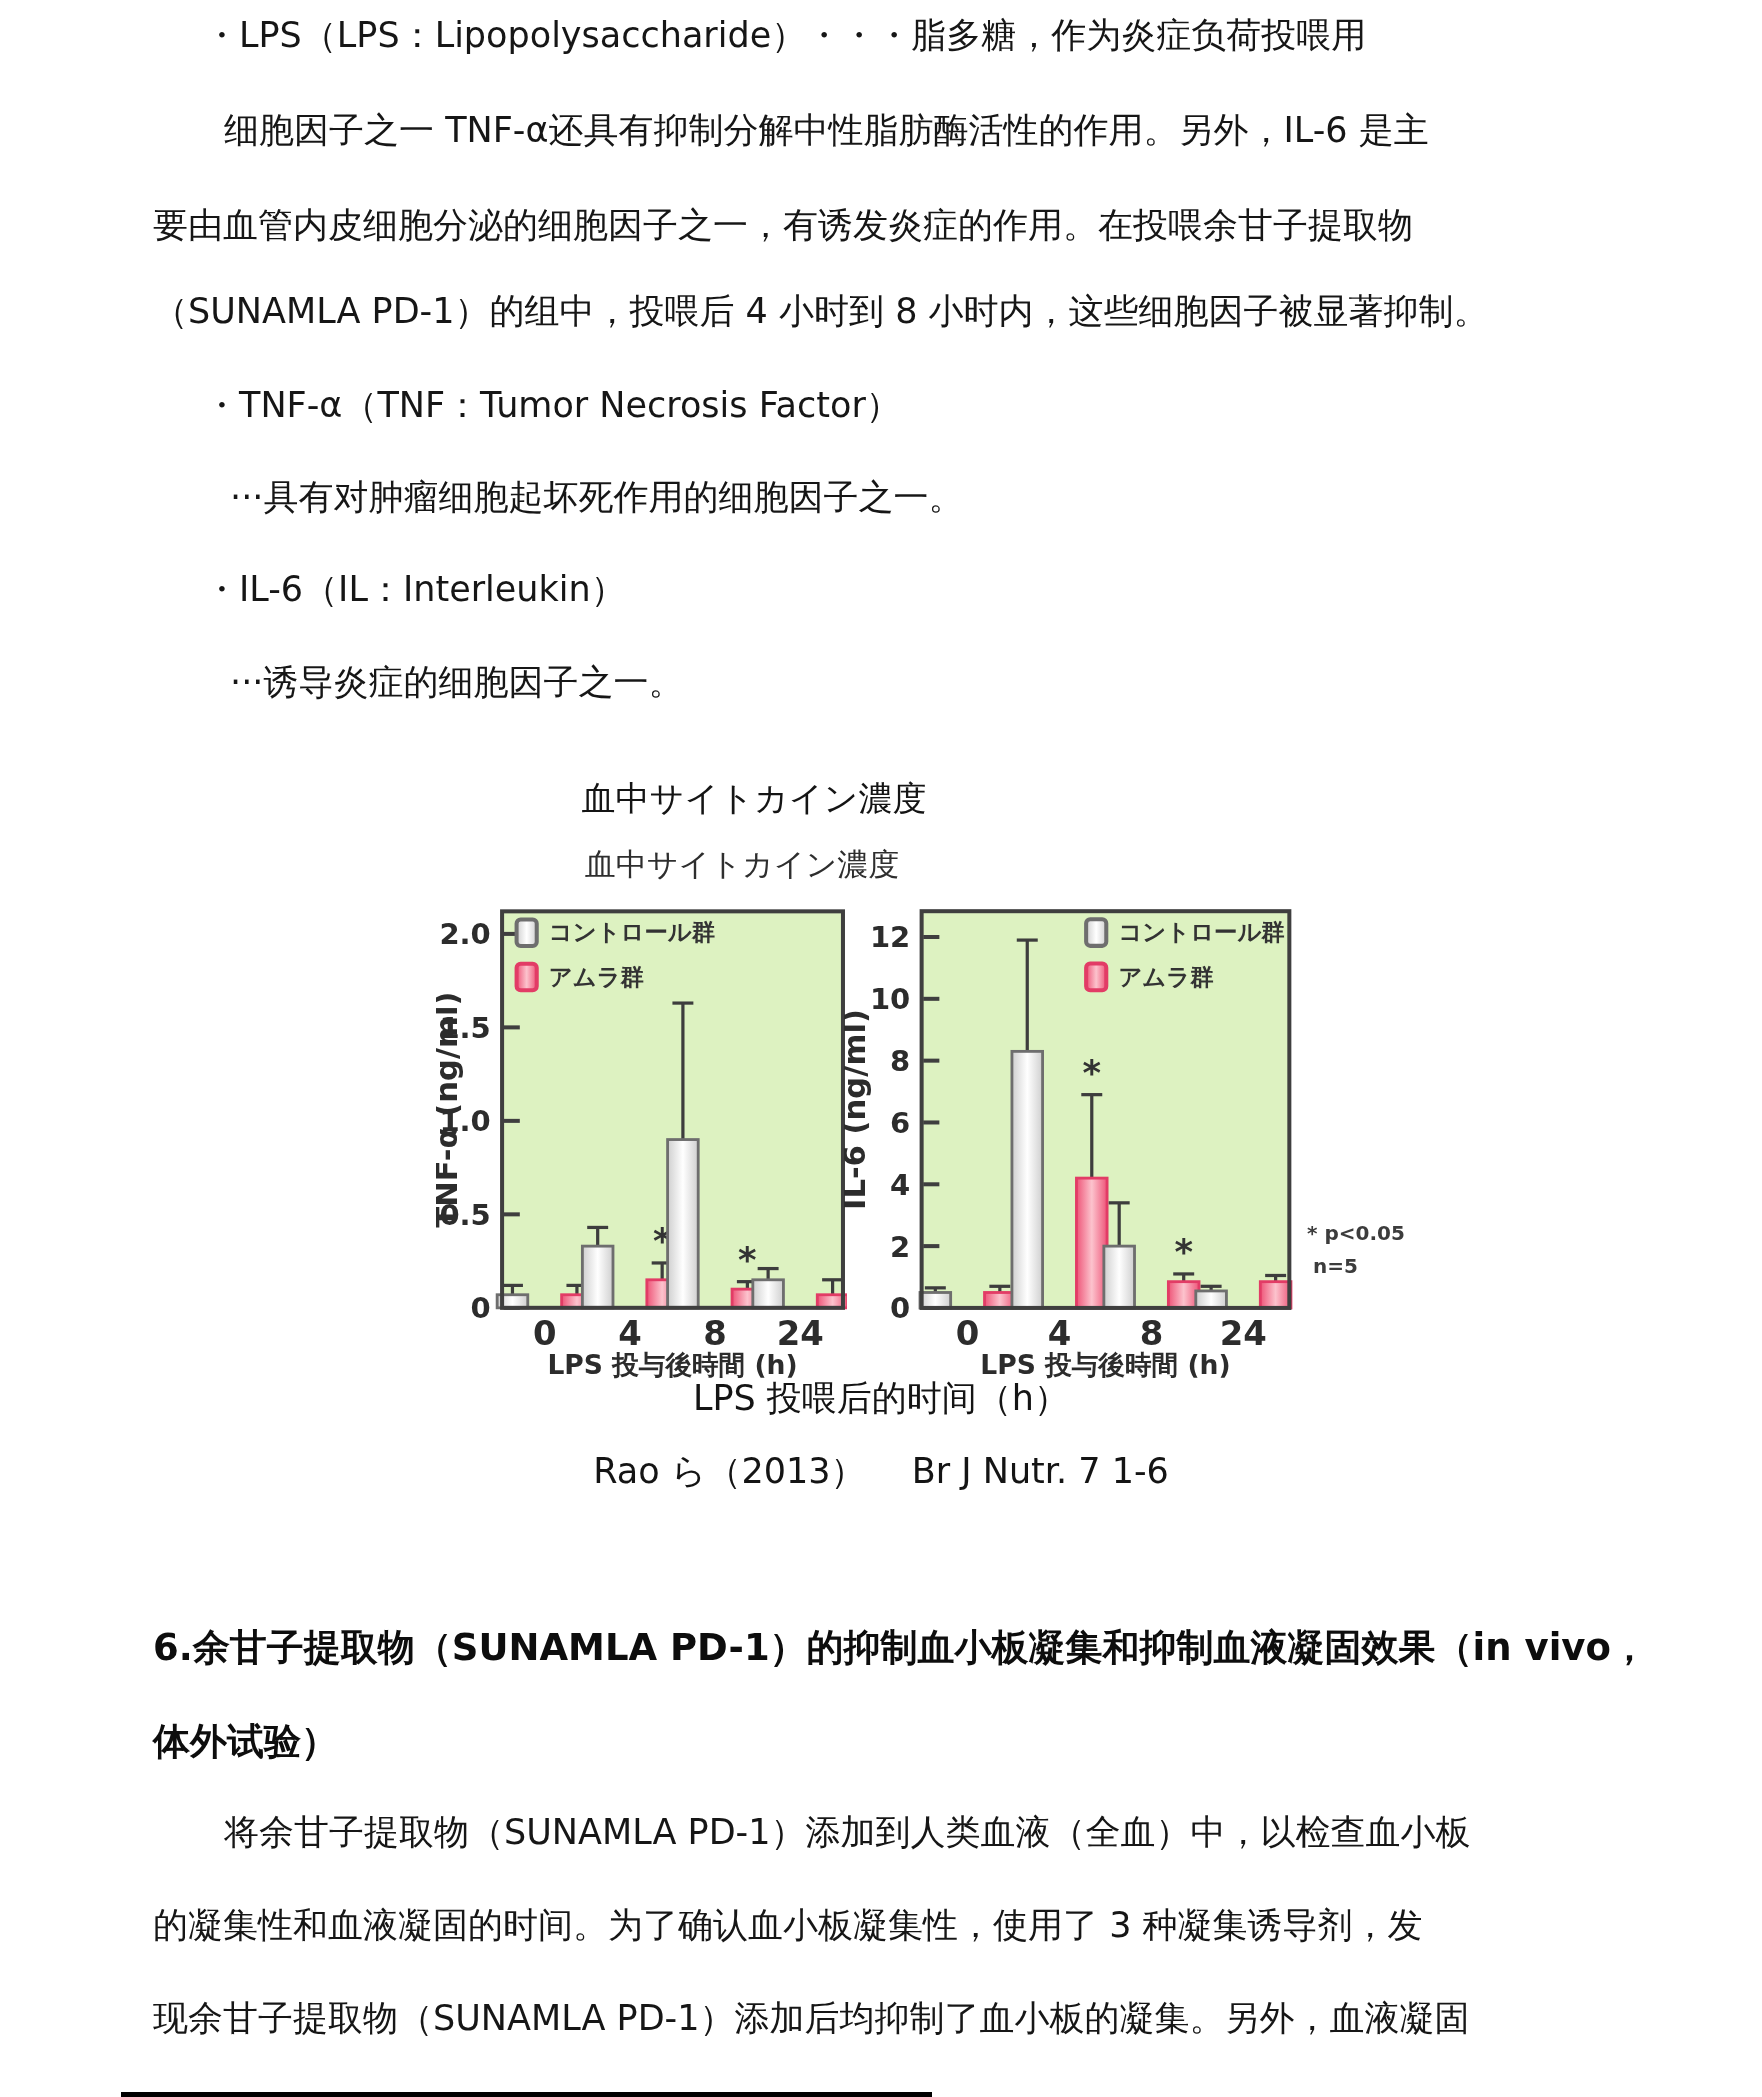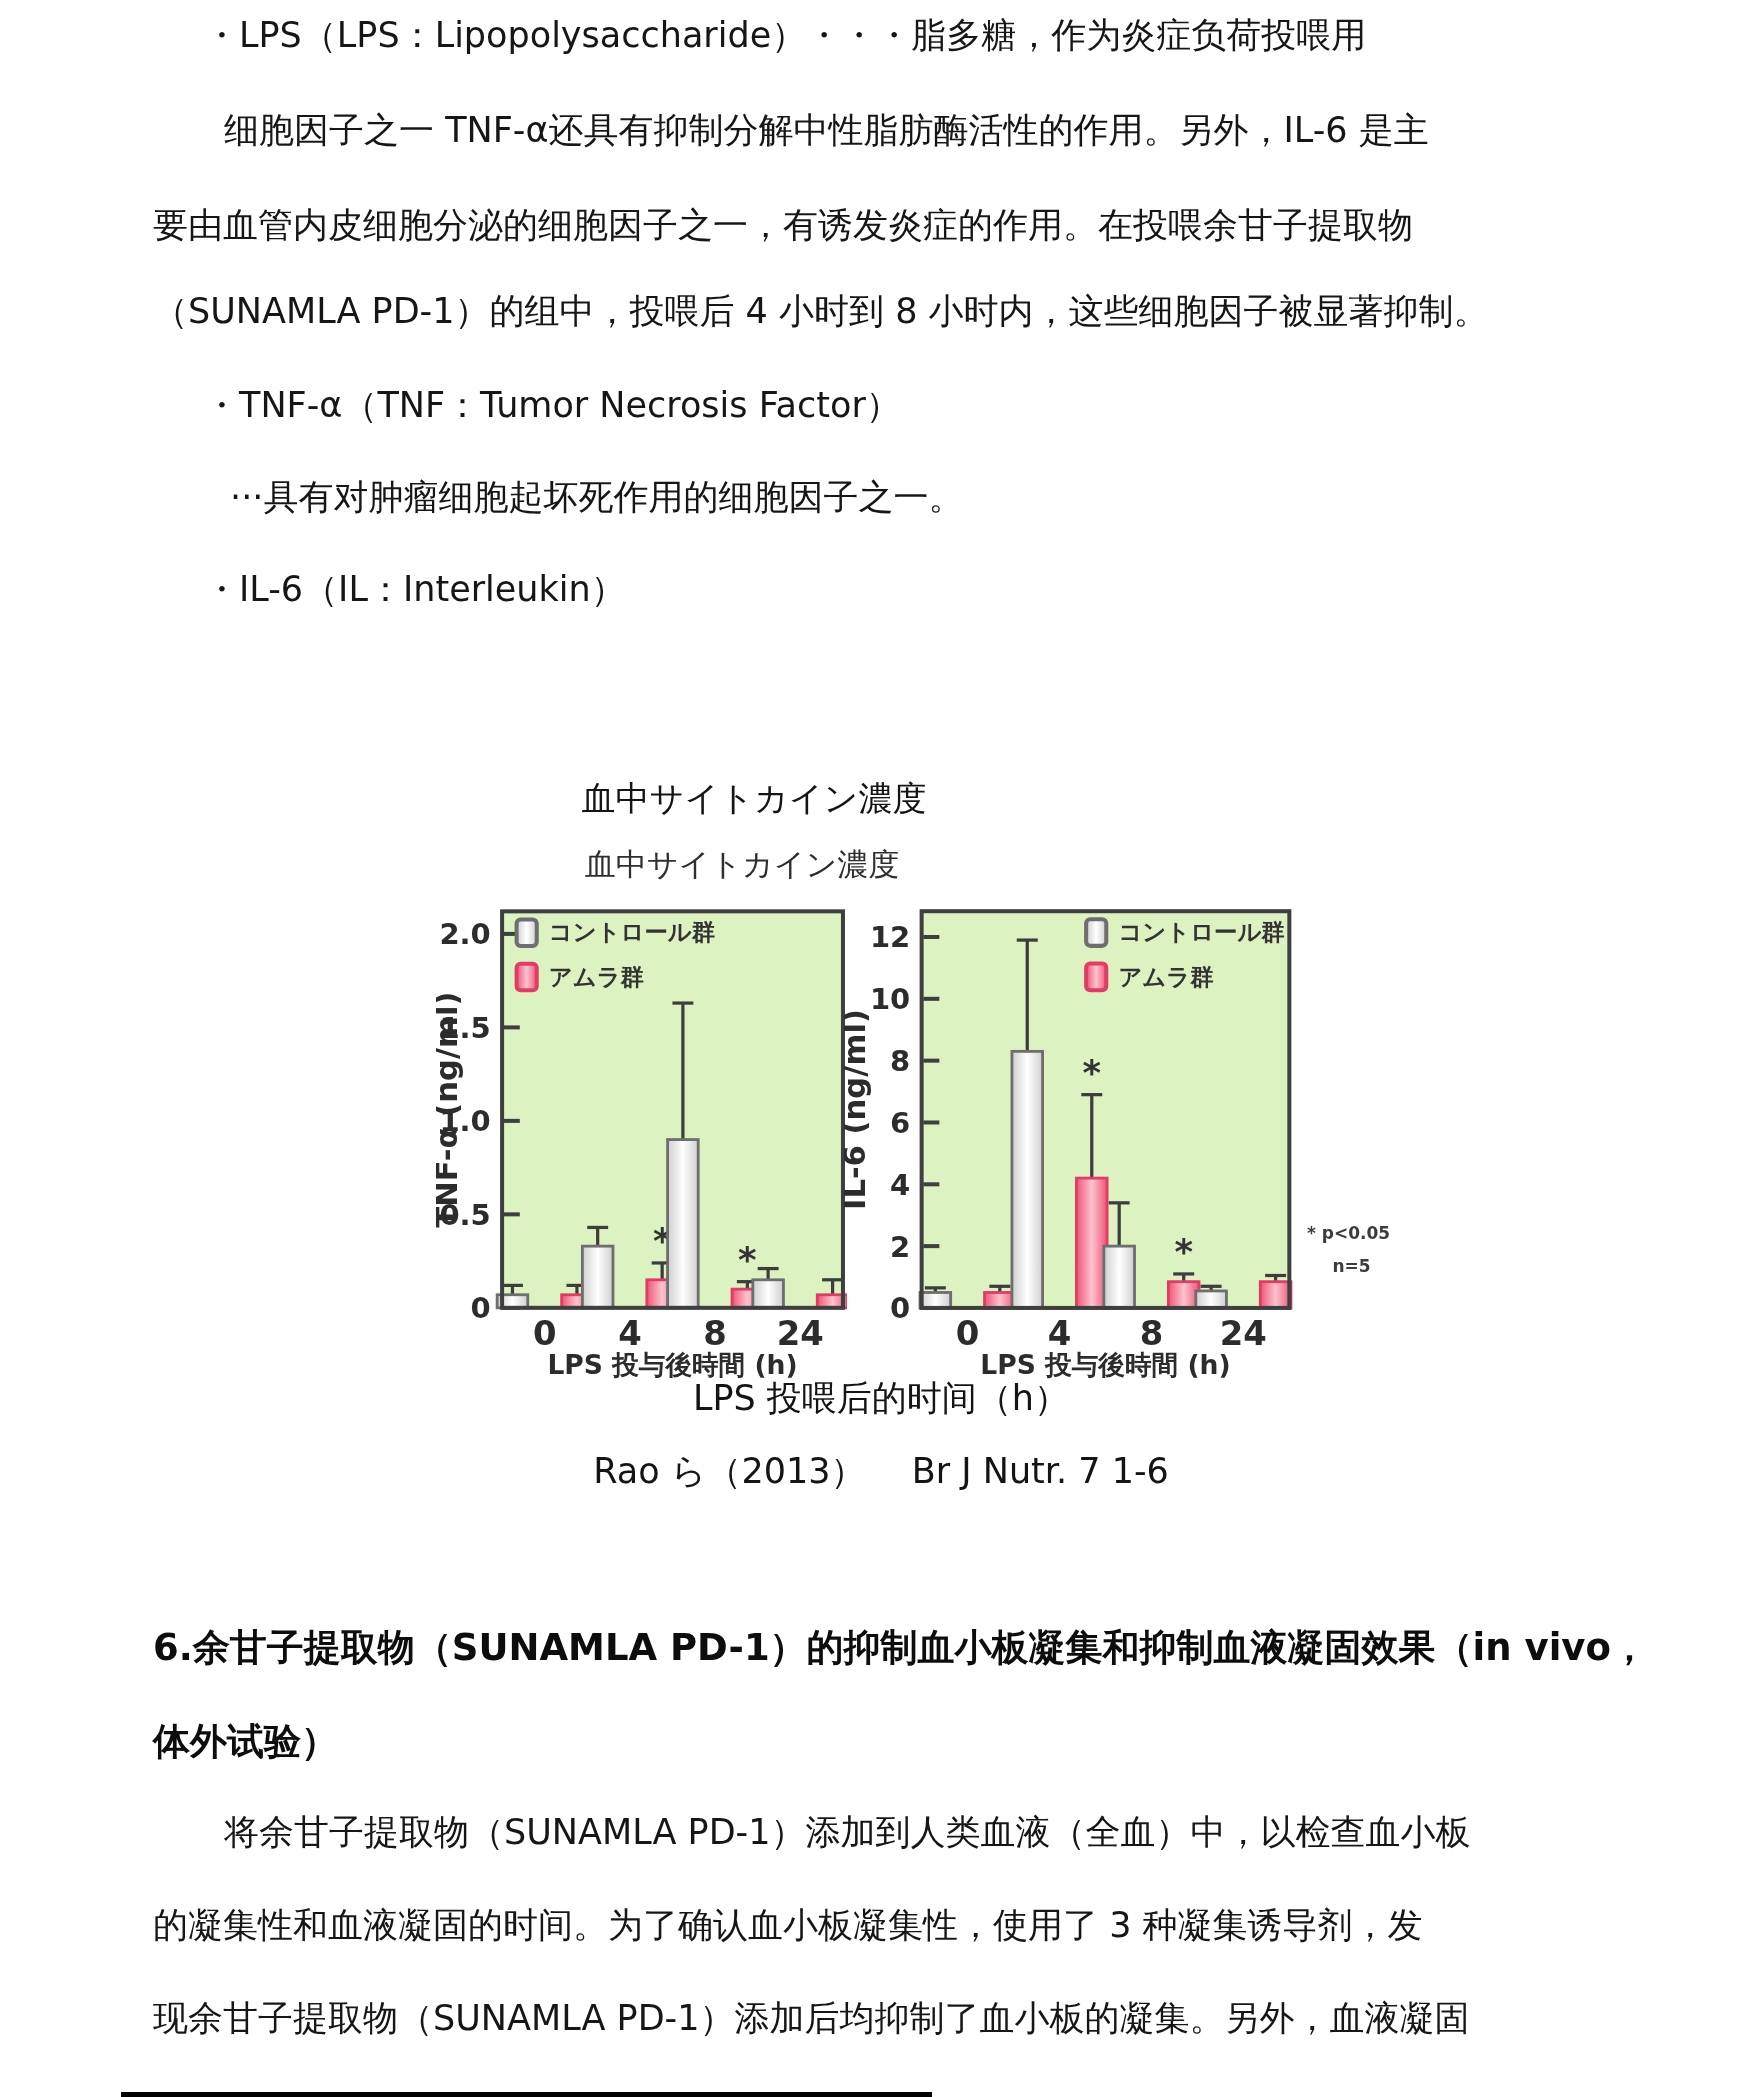--- a/index.html
+++ b/index.html
@@ -5,36 +5,37 @@
   html,body{margin:0;padding:0;background:#888;}
   .page{
     position:relative;width:1763px;height:2097px;background:#ffffff;
     font-family:"DejaVu Sans","Liberation Sans",sans-serif;color:#111;overflow:hidden;
   }
   .abs{position:absolute;}
   .bl{position:absolute;font-size:35px;white-space:nowrap;color:#161616;}
   .ttl-zh{position:absolute;font-size:34px;color:#141414;text-align:center;}
   .ttl-ja{position:absolute;font-size:31px;font-weight:normal;color:#2e2e2e;text-align:center;}
   .capt{position:absolute;left:0;width:1762px;text-align:center;font-size:35px;color:#141414;}
-  .anno{position:absolute;font-size:17px;font-weight:bold;color:#3c3c3c;line-height:33px;white-space:nowrap;text-align:center;}
+  .anno{position:absolute;font-size:20px;font-weight:bold;color:#3c3c3c;line-height:33px;white-space:nowrap;}
   .head{position:absolute;font-size:37px;font-weight:bold;color:#0d0d0d;white-space:nowrap;}
   .strip{position:absolute;background:#000;}
 </style>
 </head>
 <body>
 
 <div class="page">
 
   <div class="bl" style="top:12px;left:204px">・LPS（LPS：Lipopolysaccharide）・・・脂多糖，作为炎症负荷投喂用</div>
   <div class="bl" style="top:107px;left:224px">细胞因子之一 TNF-α还具有抑制分解中性脂肪酶活性的作用。另外，IL-6 是主</div>
   <div class="bl" style="top:202px;left:153px">要由血管内皮细胞分泌的细胞因子之一，有诱发炎症的作用。在投喂余甘子提取物</div>
   <div class="bl" style="top:288px;left:153px">（SUNAMLA PD-1）的组中，投喂后 4 小时到 8 小时内，这些细胞因子被显著抑制。</div>
   <div class="bl" style="top:474px;left:230px">···具有对肿瘤细胞起坏死作用的细胞因子之一。</div>
   <div class="bl" style="top:382px;left:204px">・TNF-α（TNF：Tumor Necrosis Factor）</div>
   <div class="bl" style="top:566px;left:204px">・IL-6（IL：Interleukin）</div>
+  <div class="bl" style="top:659px;left:230px">···诱导炎症的细胞因子之一。</div>
 
   <div class="ttl-zh" style="top:776px;left:274px;width:960px">血中サイトカイン濃度</div>
   <div class="ttl-ja" style="top:844px;left:274px;width:936px">血中サイトカイン濃度</div>
 
   <svg id="chart-tnf" class="abs" style="left:436px;top:887px" width="411" height="504" viewBox="0 0 510 625">
       <defs>
         <linearGradient id="chart-tnf-c" x1="0" y1="0" x2="1" y2="0">
           <stop offset="0%" stop-color="#cfcfcf"></stop>
           <stop offset="50%" stop-color="#ffffff"></stop>
           <stop offset="100%" stop-color="#cfcfcf"></stop>

